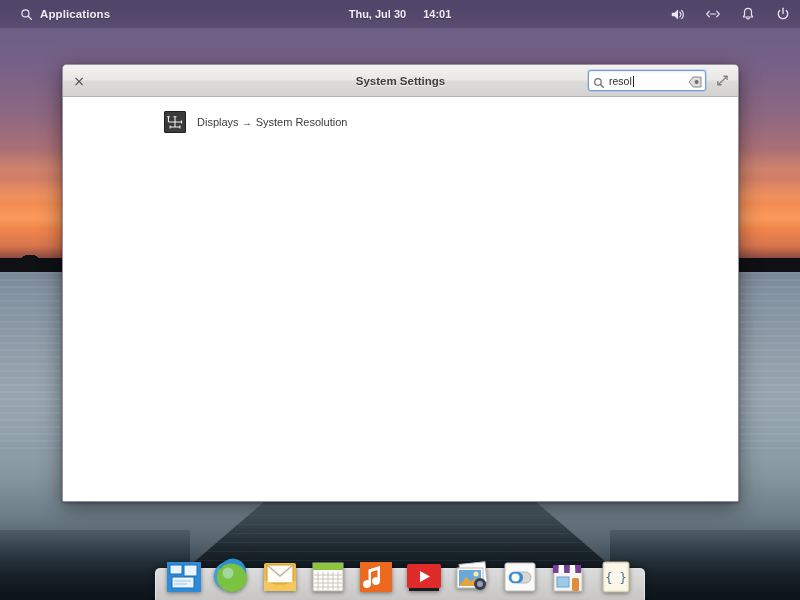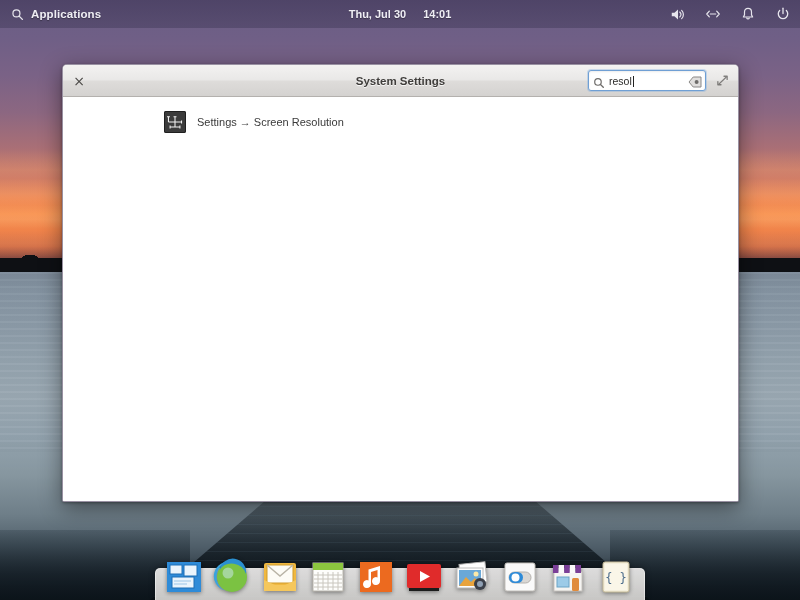--- a/index.html
+++ b/index.html
@@ -94,21 +94,21 @@
   .shore-left { left:0; }
   .shore-right { right:0; }
 
   
   #topbar {
     position:absolute; left:0; top:0; width:800px; height:28px; z-index:30;
     background:linear-gradient(to bottom, rgba(72,62,96,.80), rgba(80,70,104,.72));
     color:#efeef4; font-size:11.5px;
     display:flex; align-items:center;
   }
-  .tb-left { display:flex; align-items:center; gap:6px; padding-left:9px; }
+  .tb-left { display:flex; align-items:center; gap:6px; padding-left:18px; }
   .tb-left .lbl { font-weight:bold; font-size:11.5px; letter-spacing:.1px;
                   text-shadow:0 1px 1px rgba(0,0,0,.35); }
   .tb-center {
     position:absolute; left:0; right:0; top:0; height:28px;
     display:flex; align-items:center; justify-content:center; gap:17px;
     pointer-events:none;
   }
   .tb-center > * { pointer-events:auto; }
   .tb-date, .tb-time { font-weight:bold; font-size:11px; text-shadow:0 1px 1px rgba(0,0,0,.35); }
   .tb-right {
@@ -295,21 +295,21 @@
           <line x1="1.2" y1="4.5" x2="4.8" y2="4.5" stroke="#f2f2f2" stroke-width="1.3"></line>
           <line x1="11" y1="4.5" x2="11" y2="17" stroke="#f2f2f2" stroke-width="1.3"></line>
           <line x1="9.2" y1="4.5" x2="12.8" y2="4.5" stroke="#f2f2f2" stroke-width="1.3"></line>
           <line x1="3" y1="11" x2="19" y2="11" stroke="#f2f2f2" stroke-width="1.3"></line>
           <line x1="19" y1="9.2" x2="19" y2="12.8" stroke="#f2f2f2" stroke-width="1.3"></line>
           <line x1="5" y1="17" x2="17" y2="17" stroke="#f2f2f2" stroke-width="1.3"></line>
           <line x1="5" y1="15.2" x2="5" y2="18.8" stroke="#f2f2f2" stroke-width="1.3"></line>
           <line x1="17" y1="15.2" x2="17" y2="18.8" stroke="#f2f2f2" stroke-width="1.3"></line>
         </svg>
       </span>
-      <span class="result-label">Settings → Screen Resolution</span>
+      <span class="result-label">Displays → System Resolution</span>
     </div>
   </div>
 </div>
 
 <div id="dock"></div>
 <div id="dock-items">
 
   <div class="dock-item">
     <svg viewBox="0 0 38 38">
       <rect x="2" y="4" width="34" height="30" fill="#2e8bd8"></rect>

